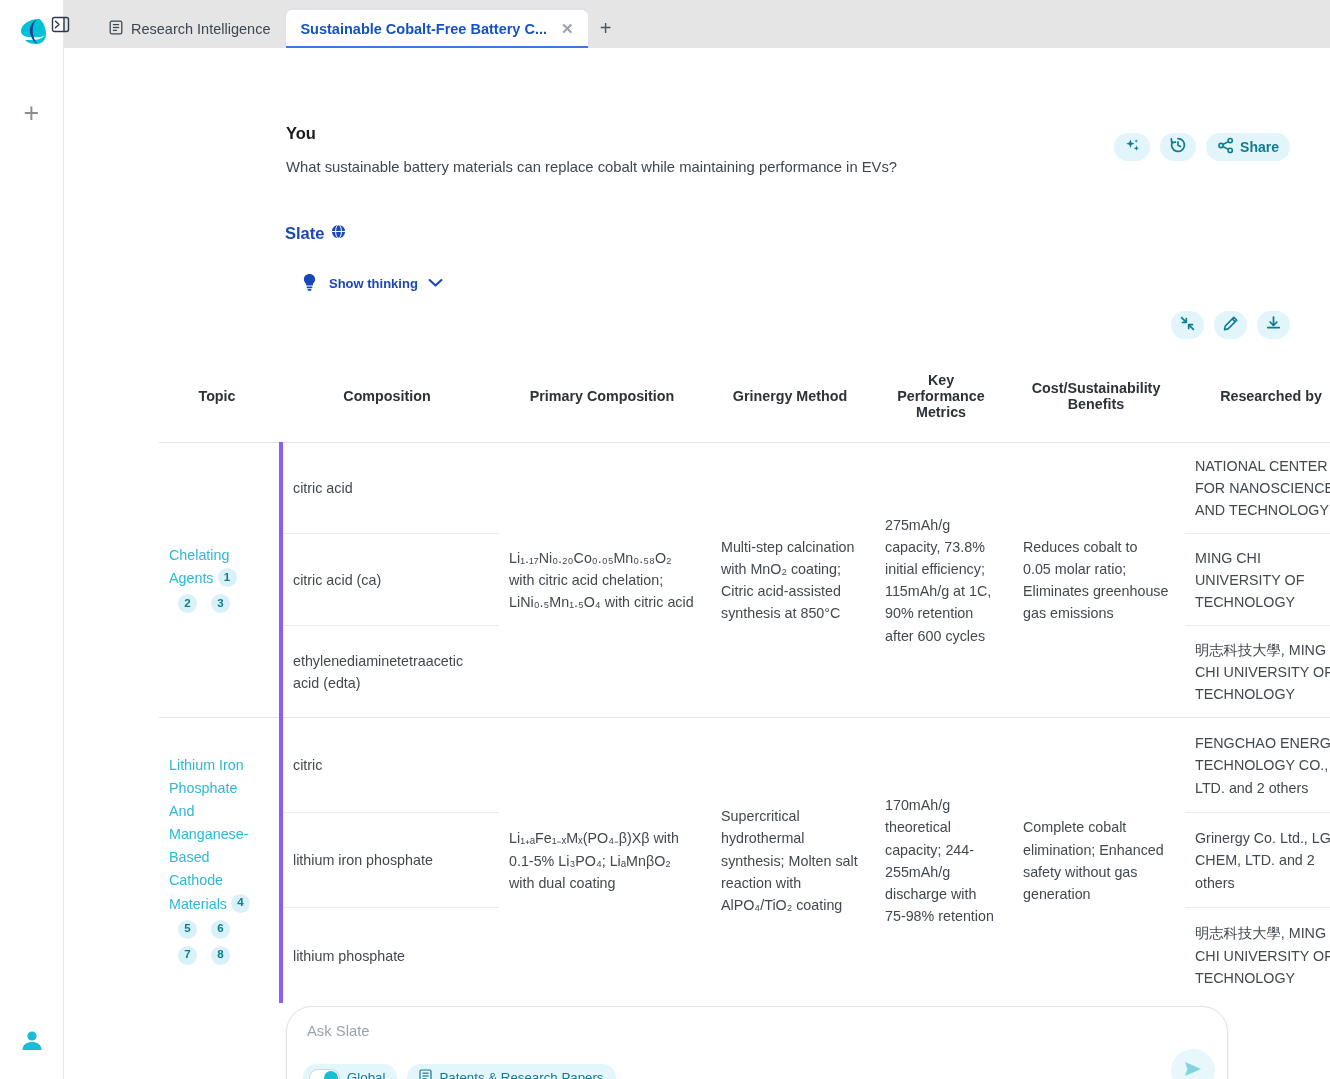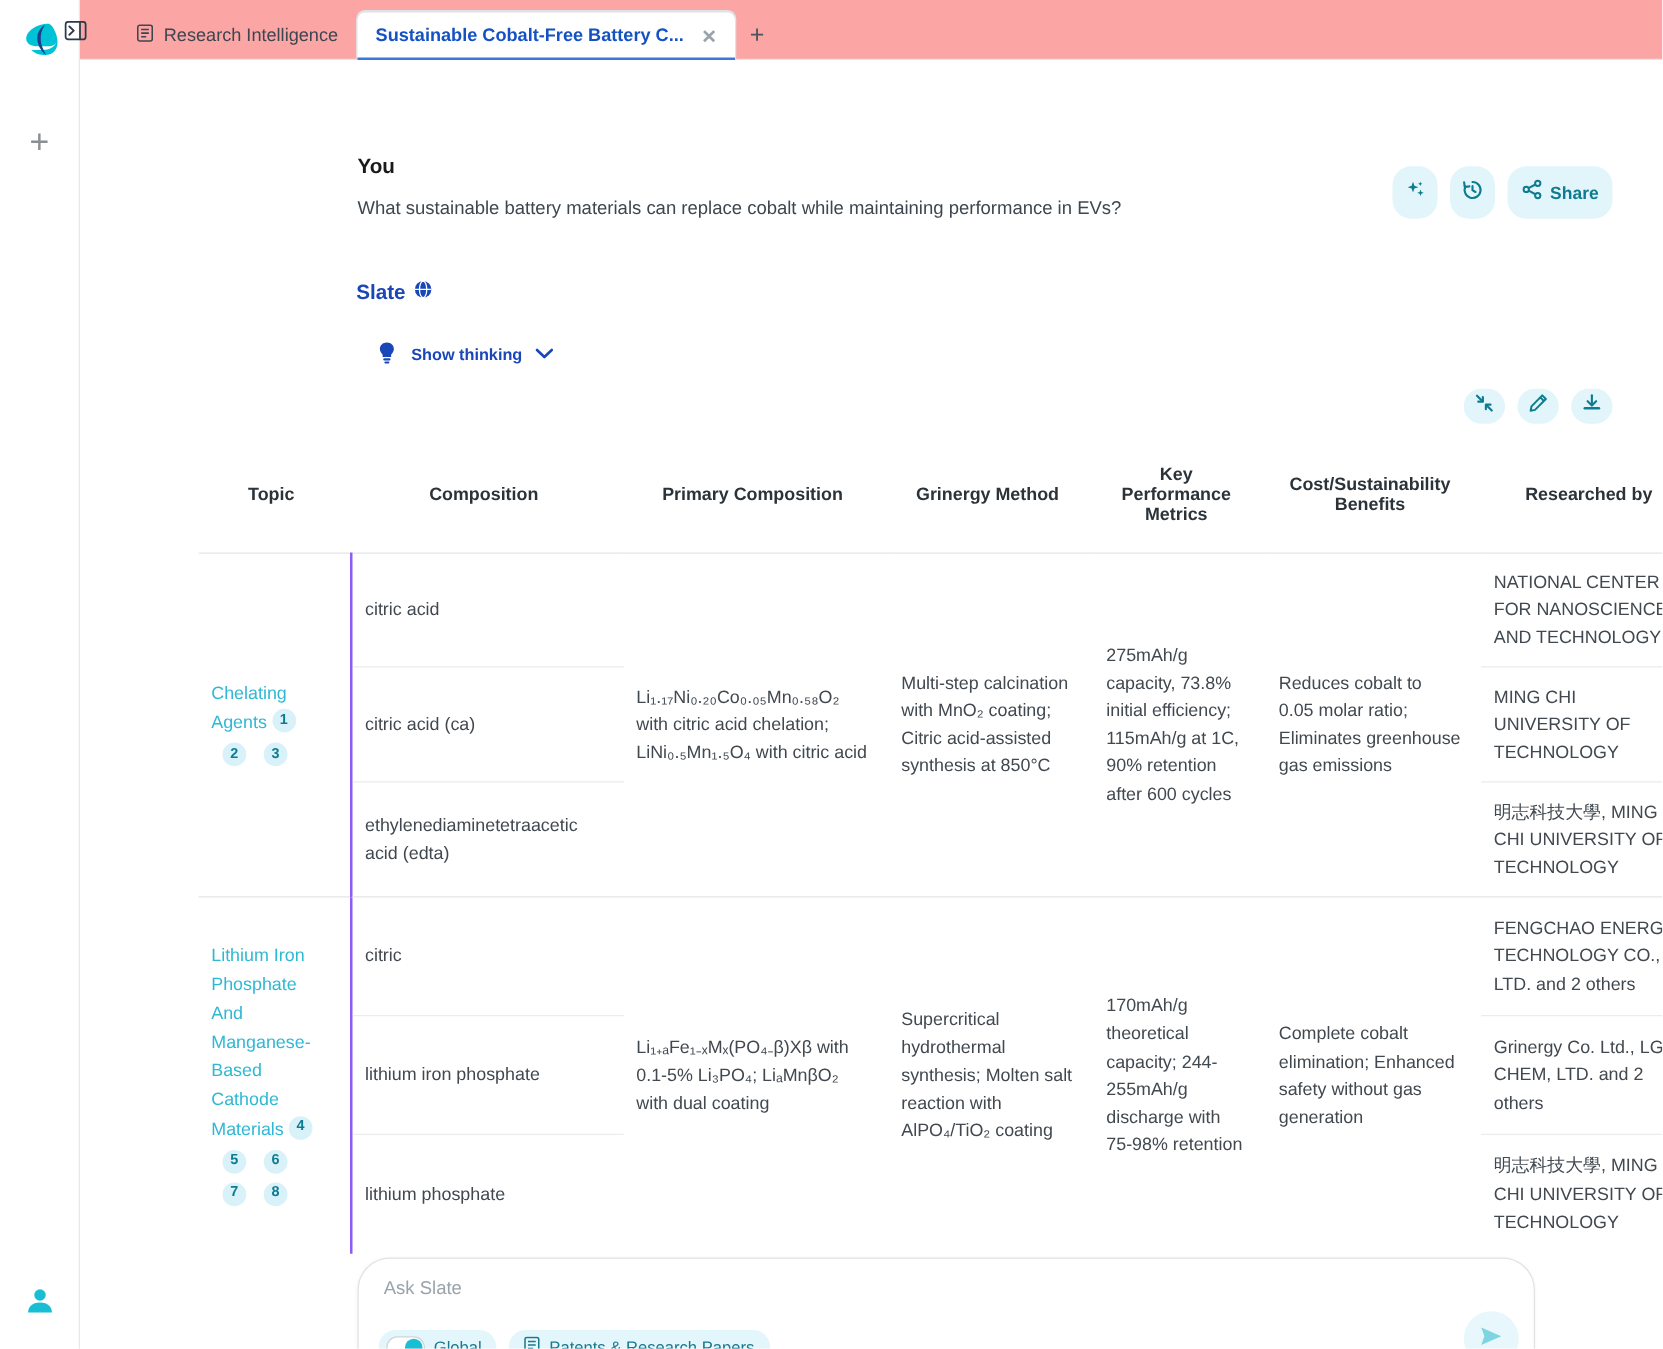--- a/index.html
+++ b/index.html
@@ -25,21 +25,21 @@
     font-size: 27px; line-height: 1; font-weight: 300; cursor: pointer;
   }
   .rail-avatar {
     position: absolute; bottom: 26px; left: 50%; transform: translateX(-50%);
     width: 26px; height: 26px; display: flex; align-items: center; justify-content: center;
   }
 
   
   .tabbar {
     position: absolute; left: 64px; top: 0; right: 0; height: 48px;
-    background: #fca5a5; border-bottom: 1px solid #e2e5e8;
+    background: #e5e5e5; border-bottom: 1px solid #e2e5e8;
     display: flex; align-items: flex-end; padding-left: 8px;
   }
   .panel-toggle {
     position: absolute; left: 48px; top: 12px; width: 24px; height: 24px;
     display: flex; align-items: center; justify-content: center; cursor: pointer; z-index: 5;
   }
   .tab {
     height: 38px; display: flex; align-items: center; gap: 8px;
     padding: 0 14px; font-size: 14.5px; color: #3f4a55; cursor: pointer;
     border: 1px solid transparent; border-bottom: none;
@@ -85,21 +85,21 @@
     position: absolute; left: 236px; top: 224px;
     display: flex; align-items: center; gap: 10px;
     font-size: 13px; font-weight: bold; color: #1a47b8; cursor: pointer;
   }
 
   
   .top-actions {
     position: absolute; right: 40px; top: 85px; display: flex; align-items: center; gap: 10px;
   }
   .pill {
-    height: 42px; border-radius: 15px; background: #e1f5fb; color: #0d7f96;
+    height: 28px; border-radius: 15px; background: #e1f5fb; color: #0d7f96;
     display: flex; align-items: center; justify-content: center; gap: 6px;
     cursor: pointer; padding: 0 11px;
   }
   .pill.round { width: 36px; padding: 0; }
   .pill .lbl { font-size: 14px; font-weight: bold; color: #0e7c90; }
 
   .tbl-actions {
     position: absolute; right: 40px; top: 263px; display: flex; align-items: center; gap: 10px;
   }
   .icon-btn {
@@ -112,21 +112,21 @@
   table.data { width: 100%; border-collapse: collapse; table-layout: fixed; }
   table.data thead th {
     text-align: center; vertical-align: middle;
     font-size: 14.3px; font-weight: bold; color: #2b3238;
     padding: 22px 16px 22px 10px; border-bottom: 1px solid #e3e5e7;
   }
   table.data td {
     vertical-align: middle; font-size: 14.3px; color: #41484f;
     padding: 12px 16px 12px 10px; line-height: 1.55;
   }
-  td.topic-cell { vertical-align: middle; padding-left: 10px; padding-right: 14px; border-right: 2px solid #8b5cf6; }
+  td.topic-cell { vertical-align: middle; padding-left: 10px; padding-right: 14px; border-right: 4px solid #8b5cf6; }
   td.sub-cell { border-bottom: 1px solid #ececee; }
   td.sub-cell.last { border-bottom: none; }
   tr.grouprow > td.group-boundary-top { border-top: 1px solid #e3e5e7; }
 
   .topic-link { color: #2fb8d4; line-height: 1.62; font-size: 14.3px; }
   .cite {
     display: inline-flex; align-items: center; justify-content: center;
     min-width: 19px; height: 19px; padding: 0 6px; margin: 0 4px 3px 0;
     border-radius: 10px; background: #d9f1f9; color: #0e7c90;
     font-size: 11.5px; font-weight: bold; vertical-align: middle; cursor: pointer;

